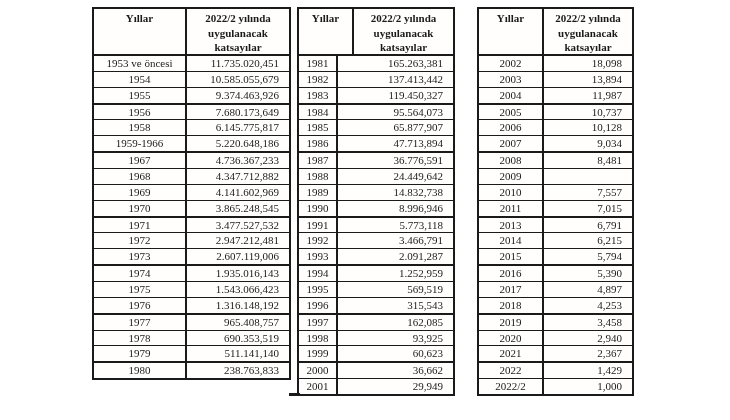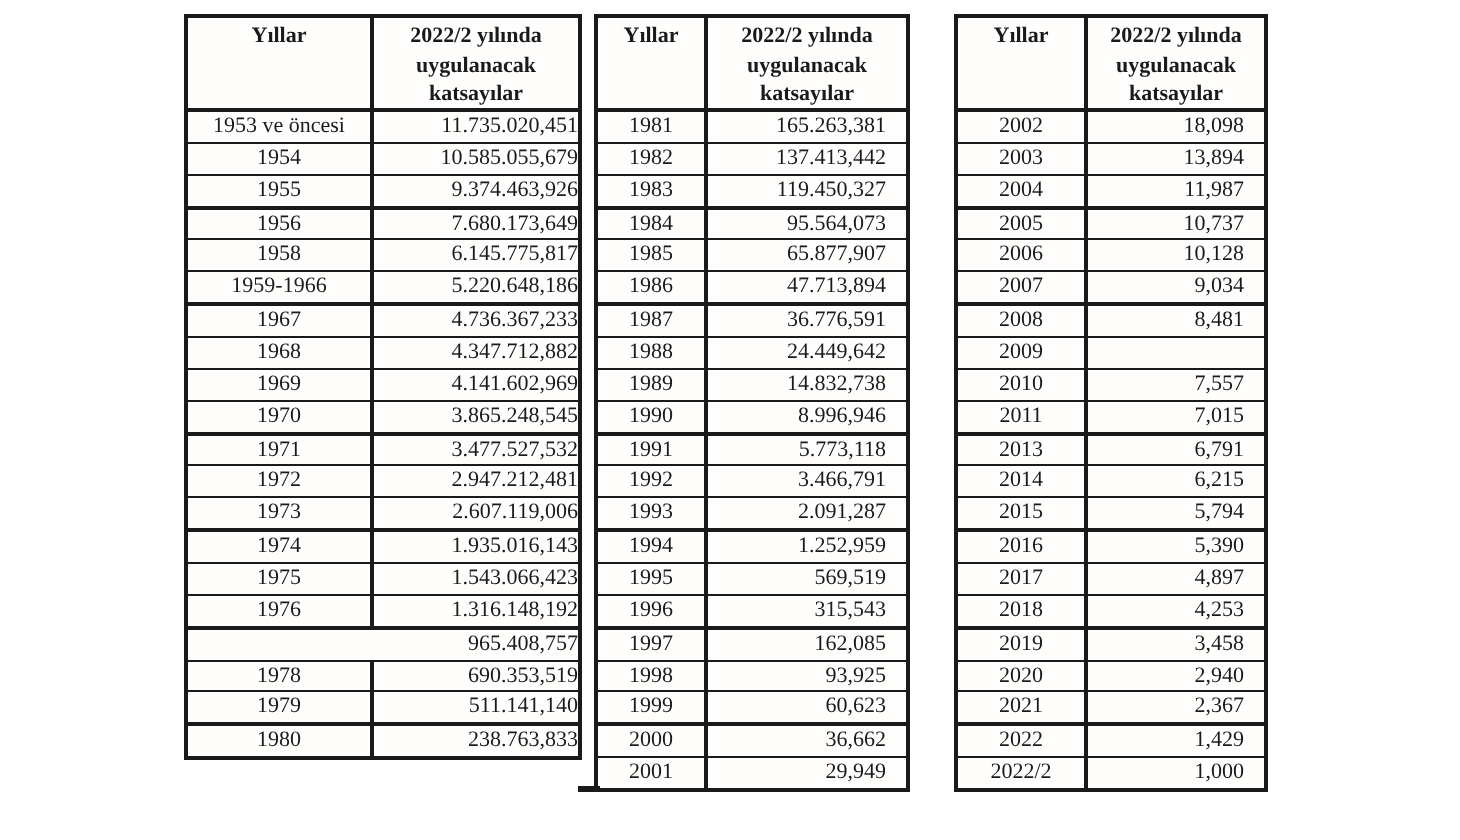--- a/index.html
+++ b/index.html
@@ -63,24 +63,24 @@
     line-height: 14.6px;
     box-sizing: border-box;
     white-space: nowrap;
     overflow: hidden;
   }
   .c-year {
     text-align: center;
     border-right: 2px solid #1a1a1a;
   }
   .t1 .c-year { width: 93px; }
-  .t2 .c-year { width: 55px; }
+  .t2 .c-year { width: 39px; }
   .t3 .c-year { width: 65px; }
   .c-val { flex: 1; text-align: right; padding-right: 10px; }
-  .t1 .c-val { padding-right: 0; }
+  .t1 .c-val { padding-right: 10px; }
 
   .connector {
     position: absolute;
     left: 289px; top: 393px;
     width: 11px; height: 3px;
     background: #1a1a1a;
   }
 </style>
 </head>
 <body>
@@ -153,20 +153,21 @@
         </div>
         <div class="row">
           <div class="cell c-year">1975</div>
           <div class="cell c-val">1.543.066,423</div>
         </div>
         <div class="row">
           <div class="cell c-year">1976</div>
           <div class="cell c-val">1.316.148,192</div>
         </div>
         <div class="row">
+          <div class="cell c-year">1977</div>
           <div class="cell c-val">965.408,757</div>
         </div>
         <div class="row">
           <div class="cell c-year">1978</div>
           <div class="cell c-val">690.353,519</div>
         </div>
         <div class="row">
           <div class="cell c-year">1979</div>
           <div class="cell c-val">511.141,140</div>
         </div>

